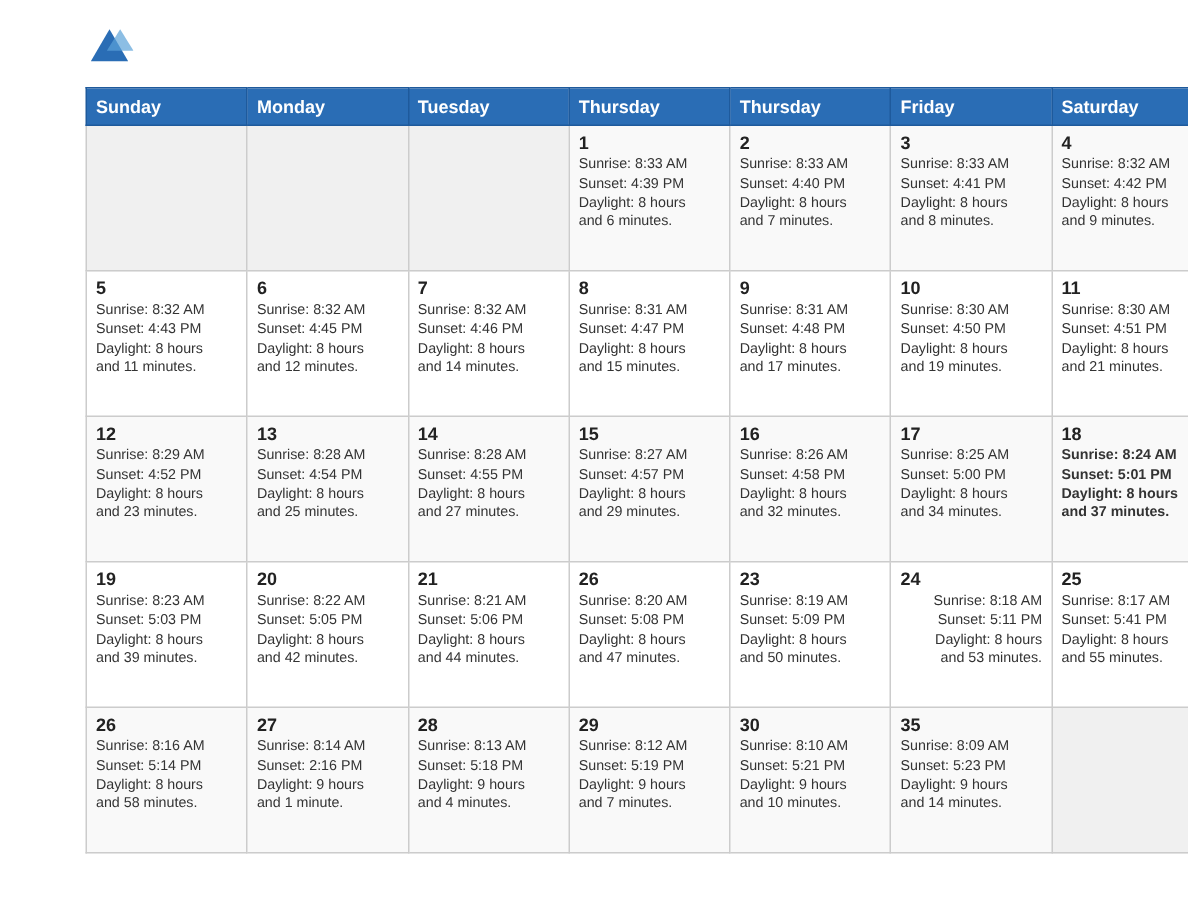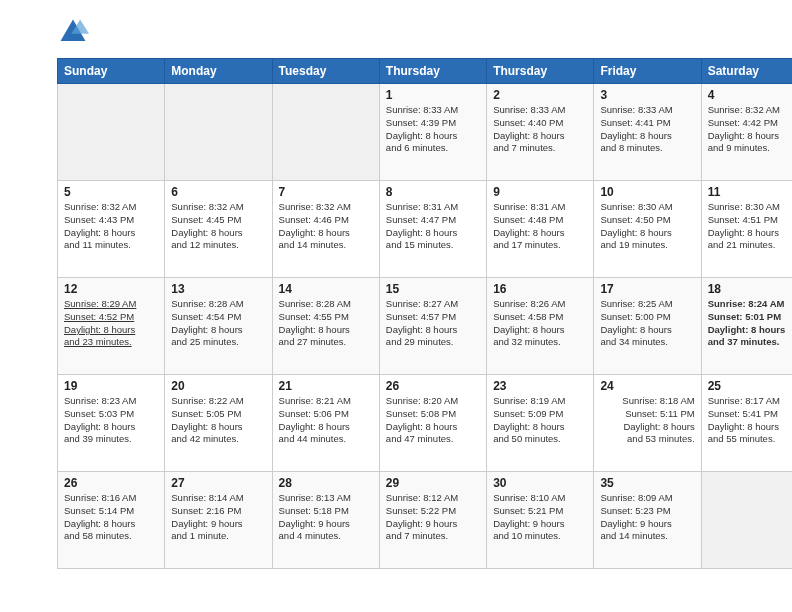--- a/index.html
+++ b/index.html
@@ -226,21 +226,21 @@
             <span class="day-num">11</span>
             <div class="day-detail" style="white-space: pre-line;">Sunrise: 8:30 AM
 Sunset: 4:51 PM
 Daylight: 8 hours
 and 21 minutes.</div>
           </td>
         </tr>
         <tr>
           <td>
             <span class="day-num">12</span>
-            <div class="day-detail" style="white-space: pre-line; text-decoration: underline;">Sunrise: 8:29 AM
+            <div class="day-detail" style="white-space: pre-line;">Sunrise: 8:29 AM
 Sunset: 4:52 PM
 Daylight: 8 hours
 and 23 minutes.</div>
           </td>
           <td>
             <span class="day-num">13</span>
             <div class="day-detail" style="white-space: pre-line;">Sunrise: 8:28 AM
 Sunset: 4:54 PM
 Daylight: 8 hours
 and 25 minutes.</div>
@@ -350,21 +350,21 @@
           <td>
             <span class="day-num">28</span>
             <div class="day-detail" style="white-space: pre-line;">Sunrise: 8:13 AM
 Sunset: 5:18 PM
 Daylight: 9 hours
 and 4 minutes.</div>
           </td>
           <td>
             <span class="day-num">29</span>
             <div class="day-detail" style="white-space: pre-line;">Sunrise: 8:12 AM
-Sunset: 5:22 PM
+Sunset: 5:19 PM
 Daylight: 9 hours
 and 7 minutes.</div>
           </td>
           <td>
             <span class="day-num">30</span>
             <div class="day-detail" style="white-space: pre-line;">Sunrise: 8:10 AM
 Sunset: 5:21 PM
 Daylight: 9 hours
 and 10 minutes.</div>
           </td>

